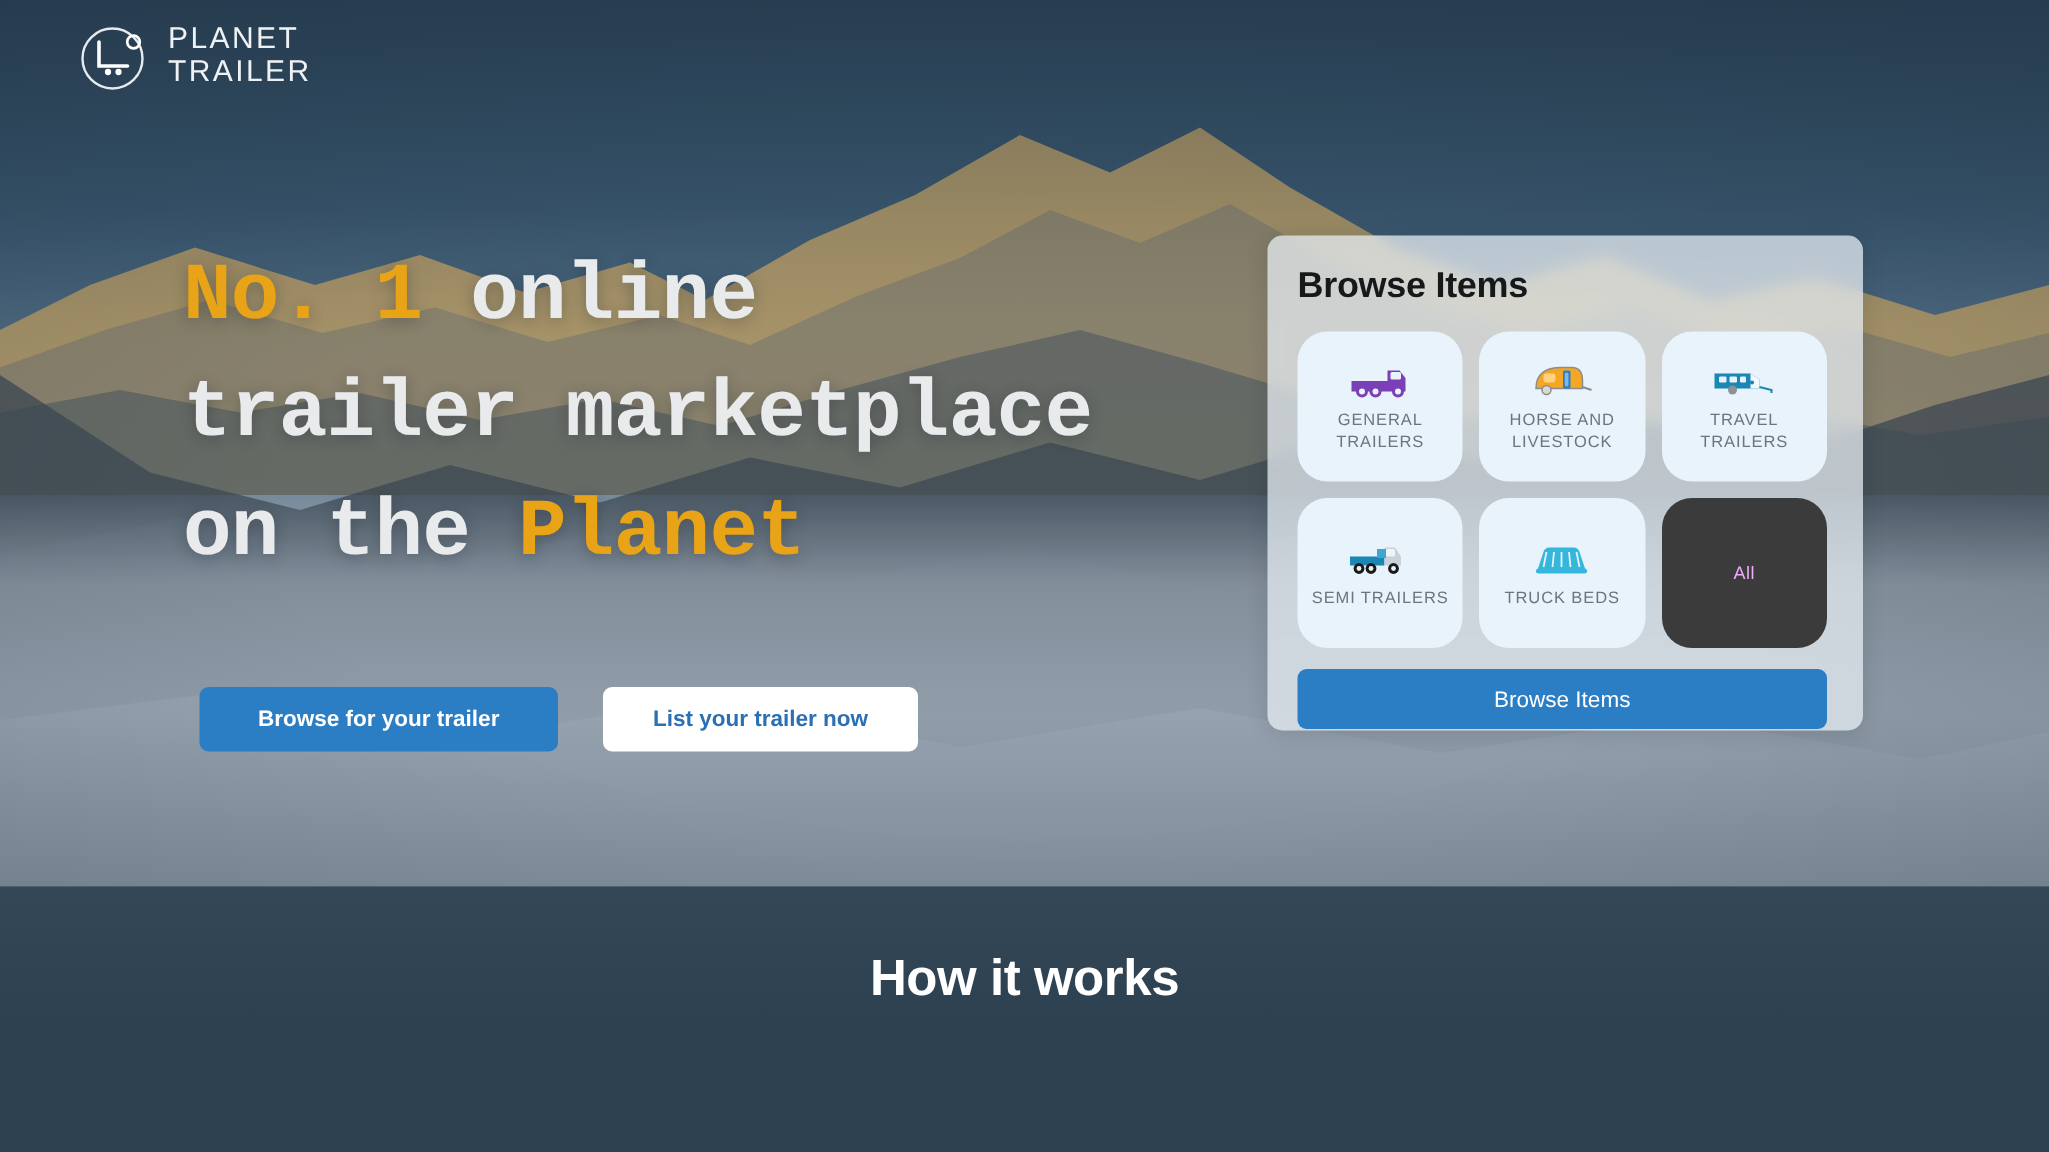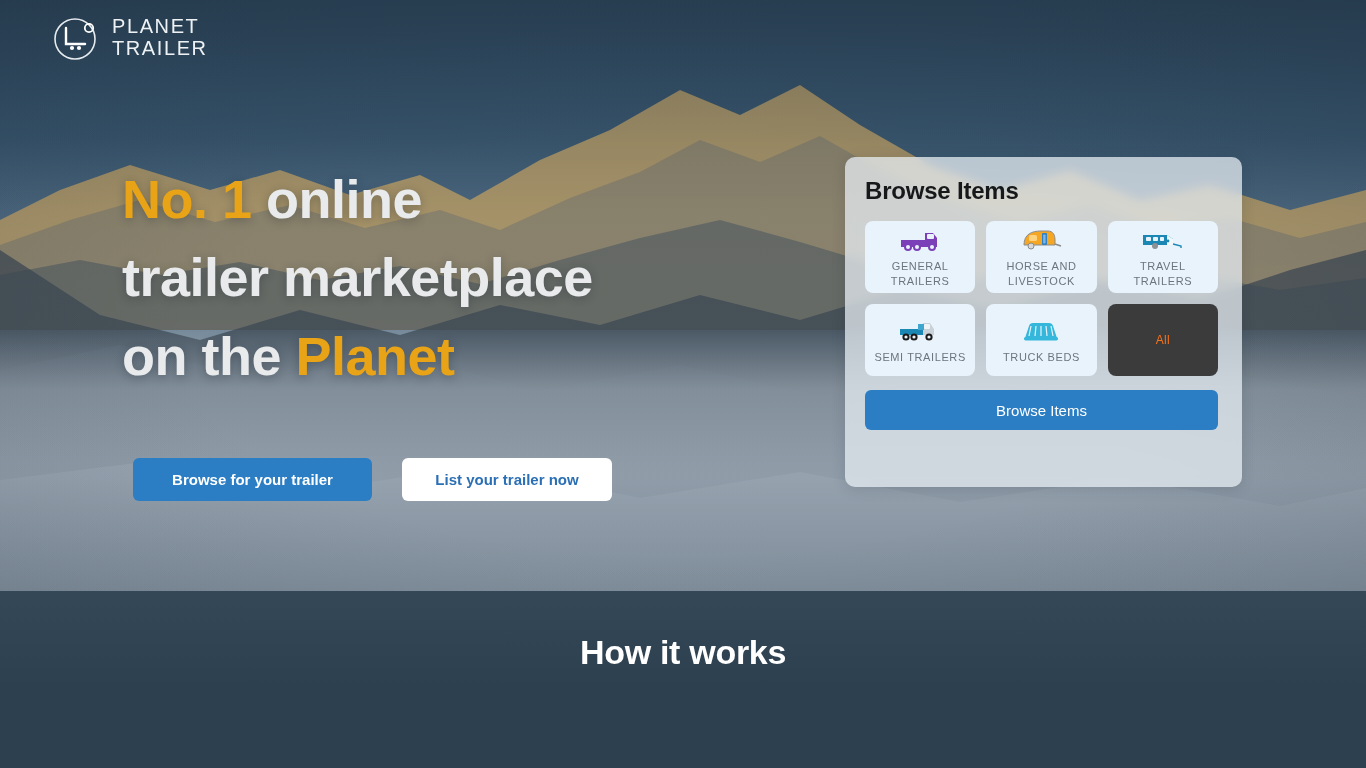--- a/index.html
+++ b/index.html
@@ -48,20 +48,21 @@
     font-size: 20px; font-weight: 400;
   }
   .logo-text .l2 { display: block; }
 
   
   .hero { position: absolute; left: 122px; top: 160px; width: 620px; z-index: 15; }
   .hero h1 {
     font-size: 54px; font-weight: 700; line-height: 1.45;
     color: #e8eaec; letter-spacing: -0.5px;
     text-shadow: 0 2px 10px rgba(20,30,40,0.30);
+    font-family: Liberation Mono, monospace;
   }
   .hl { color: #e8a317; }
 
   .cta-row { position: absolute; left: 133px; top: 458px; display: flex; gap: 30px; z-index: 15; }
   .btn {
     border: none; border-radius: 6px; cursor: pointer;
     font-family: "Liberation Sans", sans-serif;
     font-size: 15px; font-weight: 700;
     display: flex; align-items: center; justify-content: center;
     height: 43px;
@@ -84,35 +85,35 @@
     font-size: 24px; font-weight: 700; color: #16181a;
     margin: 2px 0 16px 0; letter-spacing: -0.2px;
   }
   .cat-grid {
     display: grid;
     grid-template-columns: repeat(3, 1fr);
     gap: 11px;
   }
   .cat {
     background: #e9f3fb;
-    border-radius: 8px;
-    height: 72px;
+    border-radius: 20px;
+    height: 100px;
     display: flex; flex-direction: column; align-items: center; justify-content: center;
     gap: 4px; cursor: pointer; padding: 4px 6px;
   }
   .cat-icon { height: 30px; display: flex; align-items: center; justify-content: center; }
   .cat-label {
     font-size: 11px; color: #6c757d; text-align: center;
     letter-spacing: 0.6px; line-height: 1.35;
   }
   .cat.all {
     background: #3b3b3b;
     justify-content: center;
   }
-  .cat.all .cat-label { color: #f97316; font-size: 12px; letter-spacing: 0.3px; }
+  .cat.all .cat-label { color: #f0abfc; font-size: 12px; letter-spacing: 0.3px; }
 
   .browse-btn {
     margin-top: 14px; width: 100%; height: 40px;
     background: #2b7ec4; color: #fff; border: none; border-radius: 6px;
     font-size: 15px; font-family: "Liberation Sans", sans-serif;
     cursor: pointer;
   }
 
   
   .howsection {

